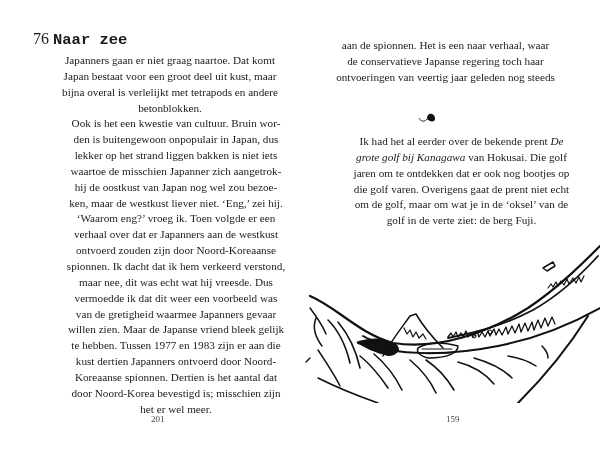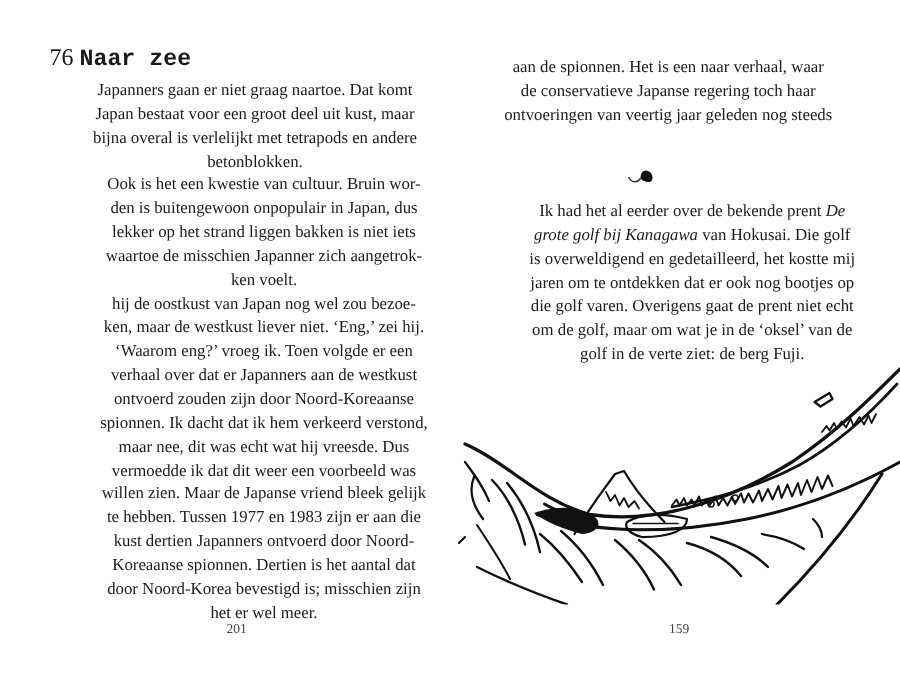--- a/index.html
+++ b/index.html
@@ -37,31 +37,31 @@
         <span class="line">Japanners gaan er niet graag naartoe. Dat komt</span>
         <span class="line">Japan bestaat voor een groot deel uit kust, maar</span>
         <span class="line">bijna overal is verlelijkt met tetrapods en andere</span>
         <span class="line">betonblokken.</span>
       </p>
       <p class="indent">
         <span class="line">Ook is het een kwestie van cultuur. Bruin wor-</span>
         <span class="line">den is buitengewoon onpopulair in Japan, dus</span>
         <span class="line">lekker op het strand liggen bakken is niet iets</span>
         <span class="line">waartoe de misschien Japanner zich aangetrok-</span>
-        <span class="line">ken voelt.</span>
       </p>
       <p class="indent">
         <span class="line">hij de oostkust van Japan nog wel zou bezoe-</span>
         <span class="line">ken, maar de westkust liever niet. ‘Eng,’ zei hij.</span>
         <span class="line">‘Waarom eng?’ vroeg ik. Toen volgde er een</span>
         <span class="line">verhaal over dat er Japanners aan de westkust</span>
         <span class="line">ontvoerd zouden zijn door Noord-Koreaanse</span>
         <span class="line">spionnen. Ik dacht dat ik hem verkeerd verstond,</span>
         <span class="line">maar nee, dit was echt wat hij vreesde. Dus</span>
         <span class="line">vermoedde ik dat dit weer een voorbeeld was</span>
+        <span class="line">van de gretigheid waarmee Japanners gevaar</span>
         <span class="line">willen zien. Maar de Japanse vriend bleek gelijk</span>
         <span class="line">te hebben. Tussen 1977 en 1983 zijn er aan die</span>
         <span class="line">kust dertien Japanners ontvoerd door Noord-</span>
         <span class="line">Koreaanse spionnen. Dertien is het aantal dat</span>
         <span class="line">door Noord-Korea bevestigd is; misschien zijn</span>
         <span class="line">het er wel meer.</span>
       </p>
     </div>
   <div class="folio folio-left">201</div>
 </div>
@@ -78,21 +78,20 @@
 
 <svg class="ornament" viewBox="0 0 20 14">
   <path d="M1,7 C3,11 7,11 9,8" fill="none" stroke="#333" stroke-width="1"></path>
   <path d="M9,8 C9,3 12,2 14,3 C17,4 18,8 16,10 C14,11 11,10 9,8 Z" fill="#111"></path>
 </svg>
 
 <div class="text right-text-2">
   <p>
     <span class="line"><span>Ik had het al eerder over de bekende prent </span><i>De</i></span>
     <span class="line"><i>grote golf bij Kanagawa</i><span> van Hokusai. Die golf</span></span>
-    <span class="line">is overweldigend en gedetailleerd, het kostte mij</span>
     <span class="line">jaren om te ontdekken dat er ook nog bootjes op</span>
     <span class="line">die golf varen. Overigens gaat de prent niet echt</span>
     <span class="line">om de golf, maar om wat je in de ‘oksel’ van de</span>
     <span class="line">golf in de verte ziet: de berg Fuji.</span>
   </p>
 </div>
 
 <svg class="illustration" viewBox="0 0 302 165" fill="none" stroke="#111" stroke-linecap="round" stroke-linejoin="round">
 
   <path d="M12,58 C40,70 60,95 95,105 C140,112 190,95 230,70 C260,50 285,25 302,8" stroke-width="2.2"></path>

